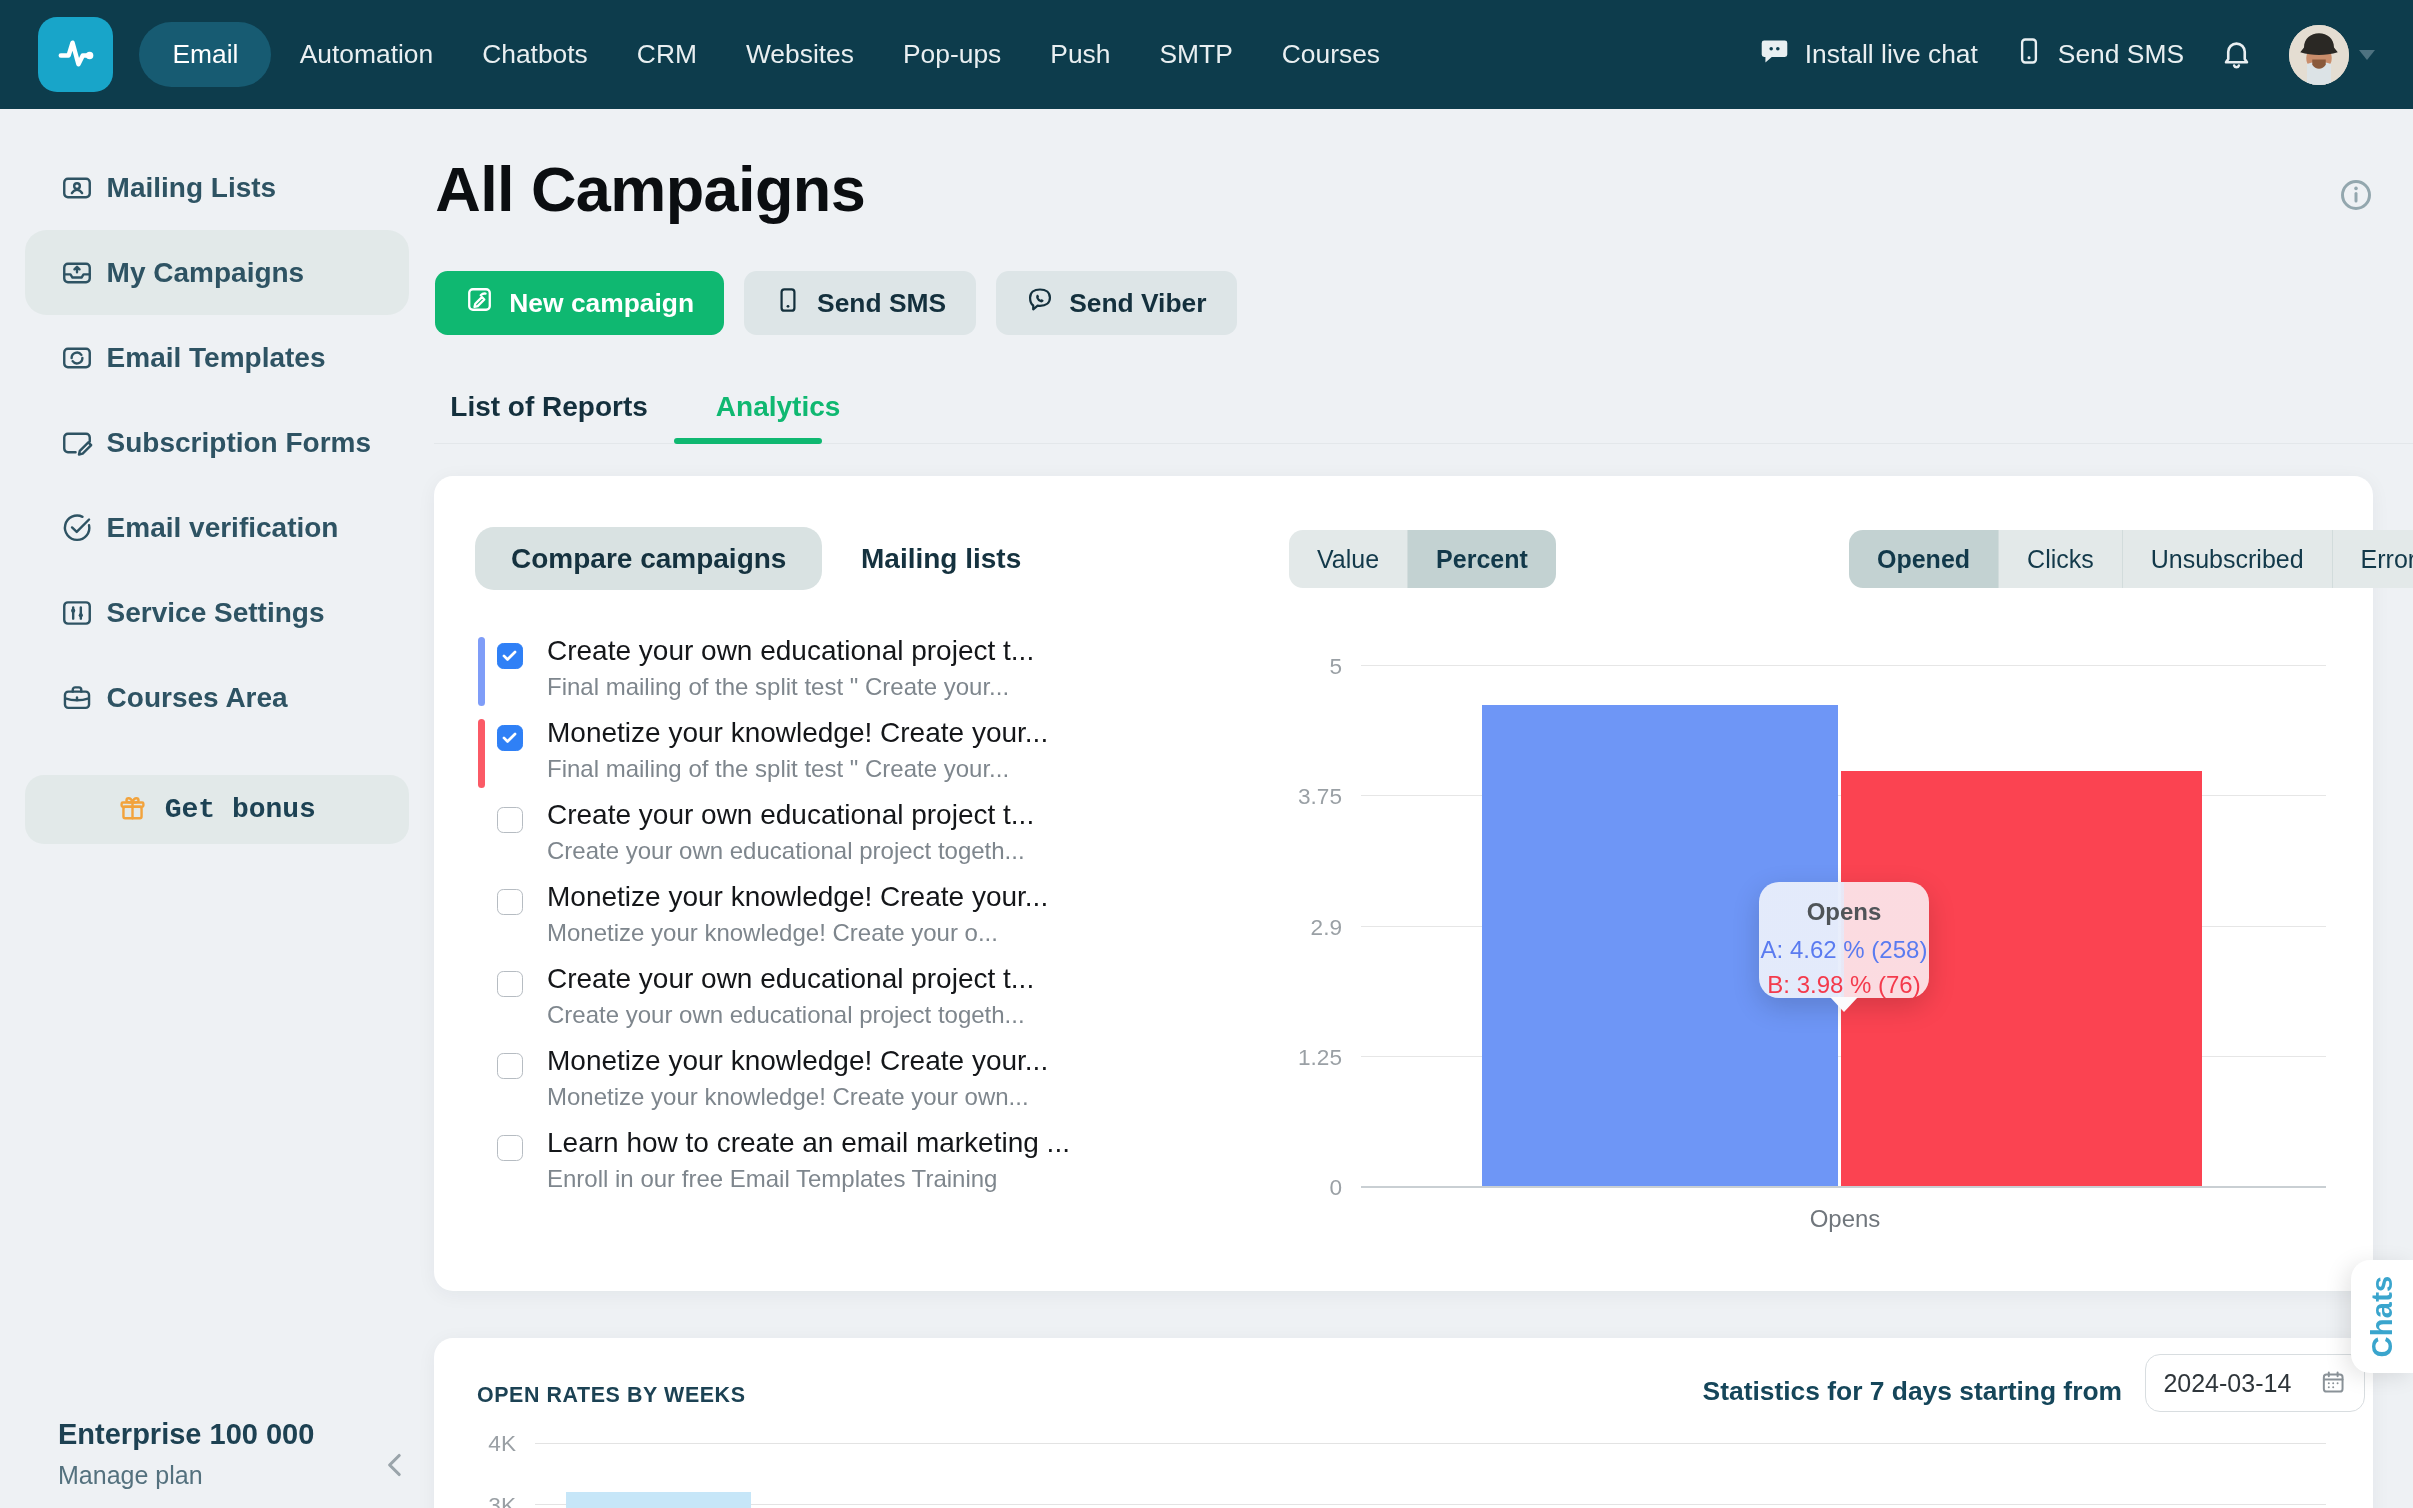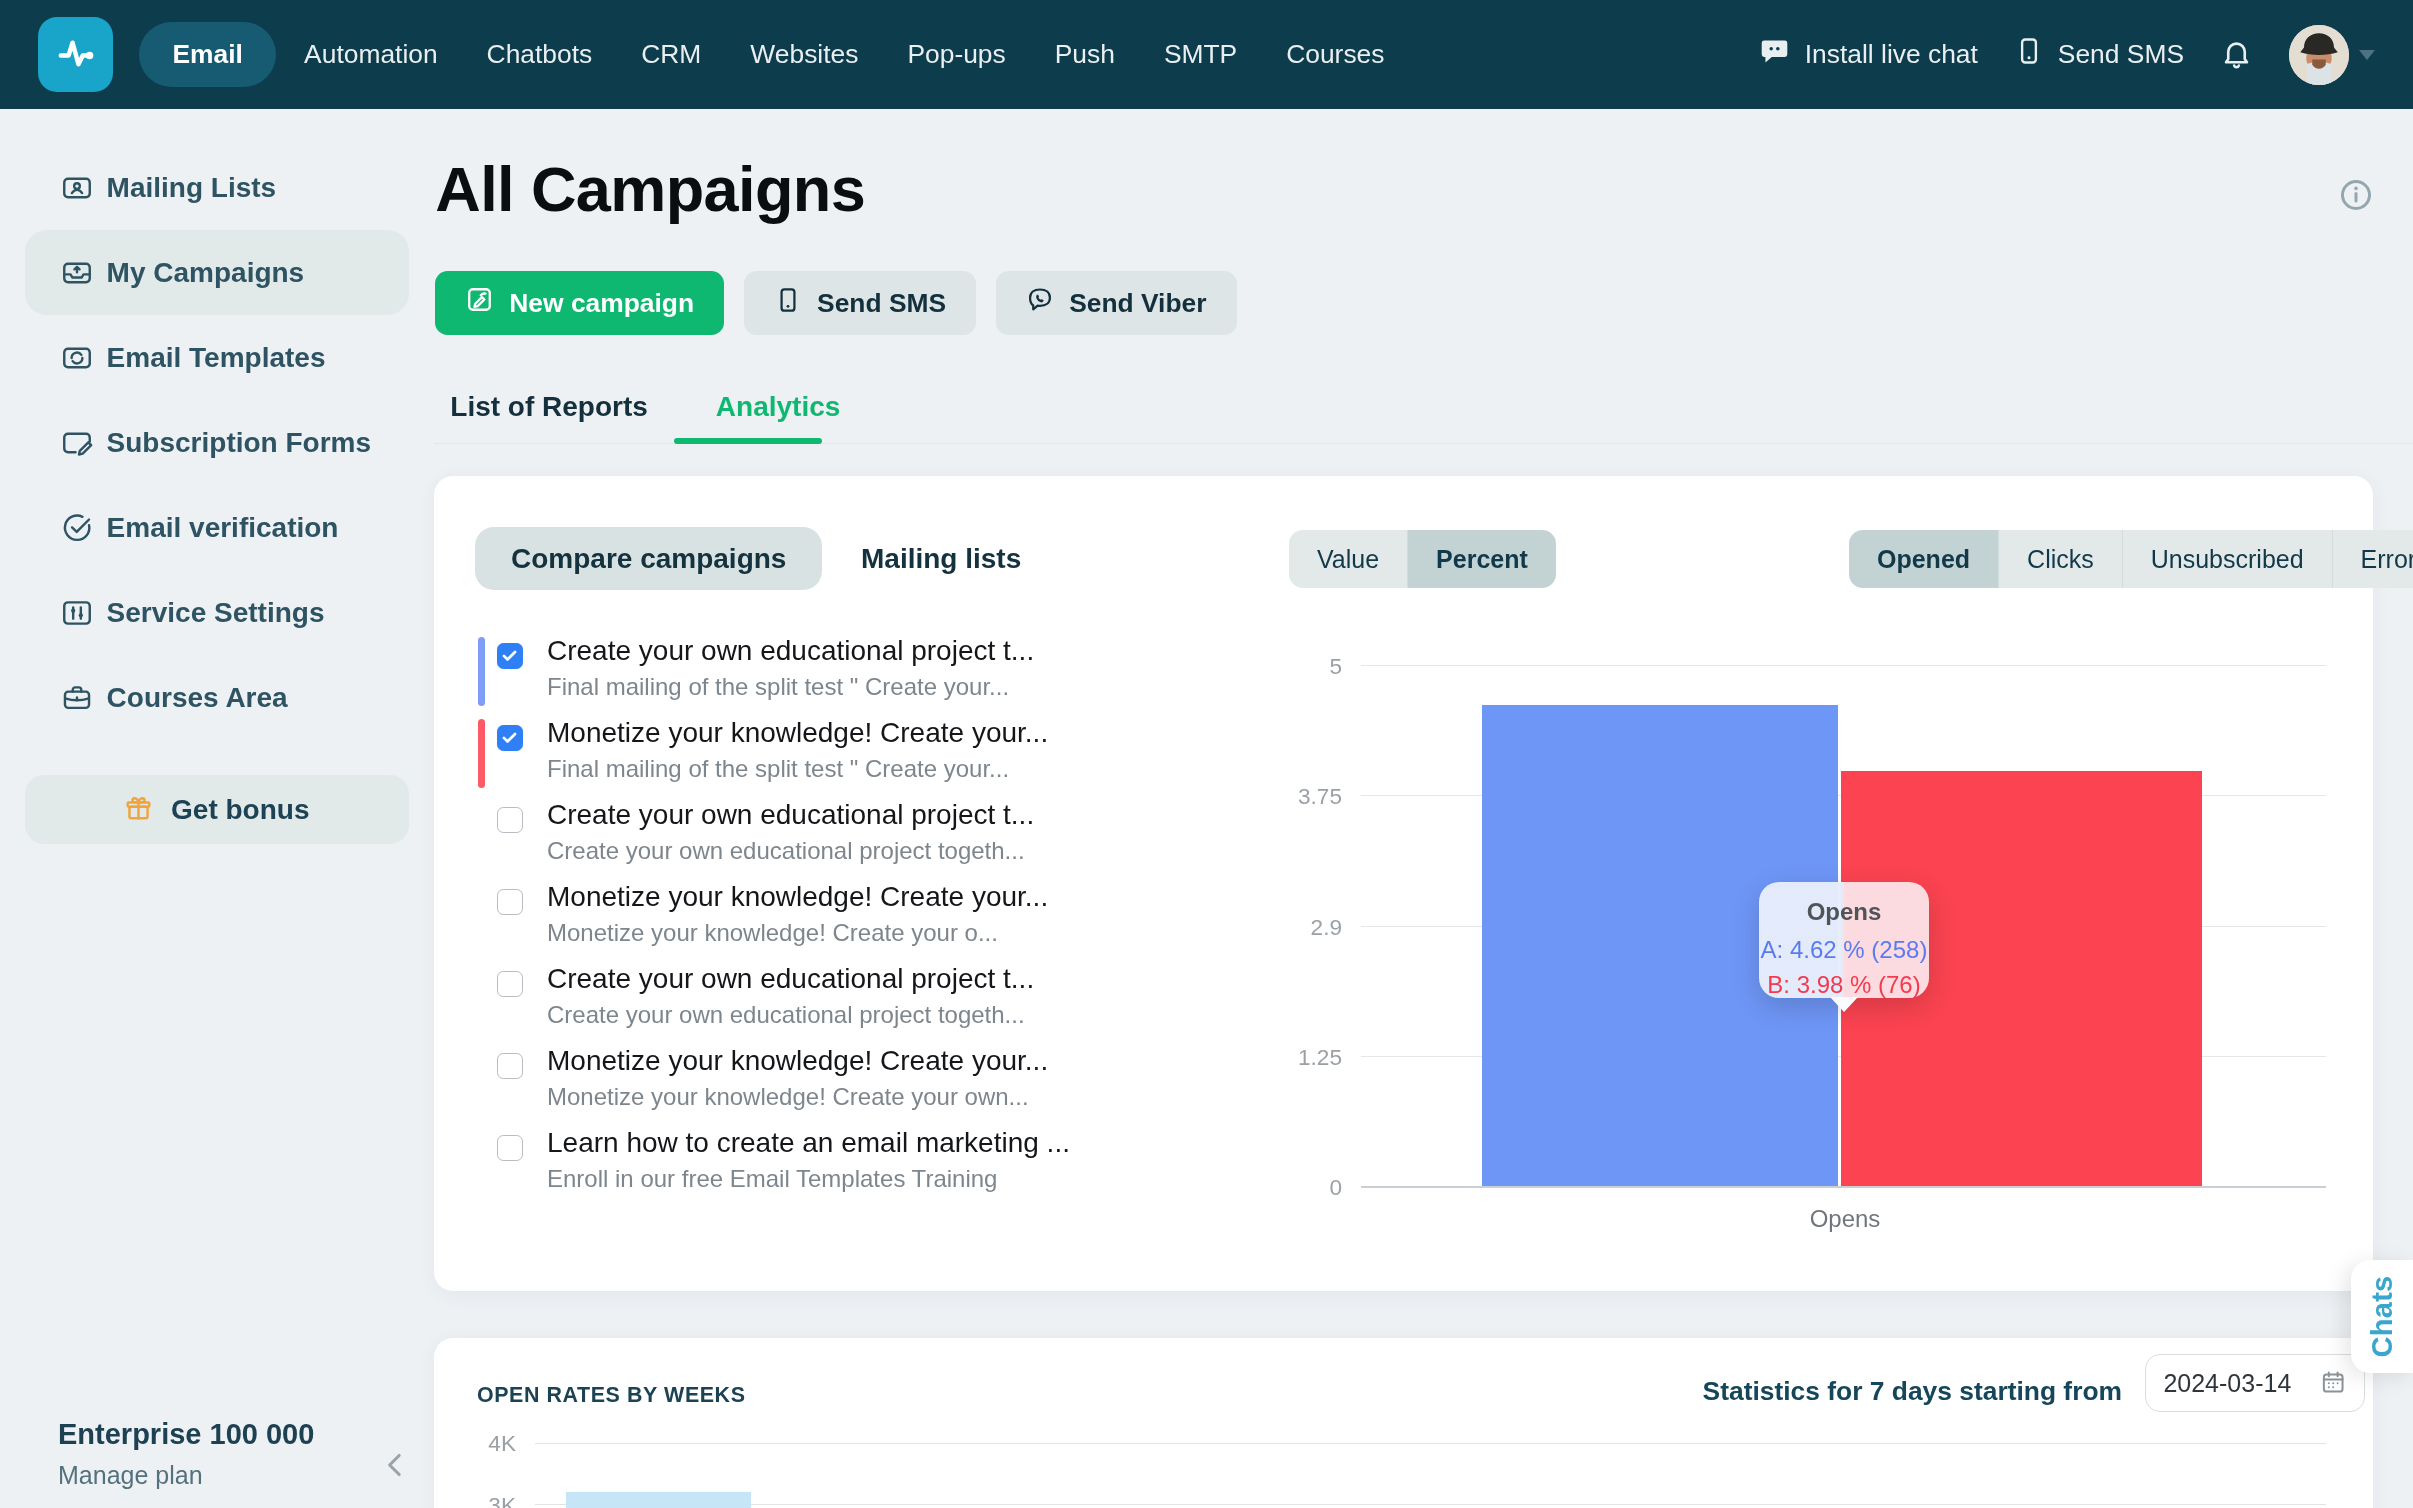--- a/index.html
+++ b/index.html
@@ -6,37 +6,37 @@
   #app{position:relative;width:2413px;height:1508px;overflow:hidden;background:#eef1f4;
        font-family:"Liberation Sans",sans-serif;-webkit-font-smoothing:antialiased;}
 
   
   .topnav{position:absolute;top:0;left:0;right:0;height:109px;background:#0d3c4c;
           display:flex;align-items:center;padding:0 38px;box-sizing:border-box;z-index:50;}
   .logo{width:75px;height:75px;border-radius:19px;background:#18a5c9;display:flex;
         align-items:center;justify-content:center;flex:0 0 auto;}
   .navlinks{display:flex;align-items:center;margin-left:26.4px;}
   .navlink{font-size:26.4px;font-weight:500;color:#e9eff1;padding:0 24.5px;white-space:nowrap;cursor:pointer;}
-  .navlink.active{background:#175b72;border-radius:33px;padding:17px 33px;font-weight:700;color:#ffffff;margin-right:3.8px;}
+  .navlink.active{background:#175b72;border-radius:33px;padding:17px 33px;font-weight:400;color:#ffffff;margin-right:3.8px;}
   .nav-right{margin-left:auto;display:flex;align-items:center;gap:36px;}
   .nav-action{display:flex;align-items:center;gap:14px;font-size:26.4px;color:#e9eff1;font-weight:500;cursor:pointer;white-space:nowrap;}
   .avatar-wrap{display:flex;align-items:center;gap:10px;cursor:pointer;}
   .avatar{width:60px;height:60px;border-radius:50%;overflow:hidden;background:#ded5c8;}
   .caret{width:0;height:0;border-left:8.8px solid transparent;border-right:8.8px solid transparent;
          border-top:10.7px solid #4e7280;}
 
   
   .sidebar{position:absolute;left:0;top:109px;width:434px;bottom:0;}
   .side-item{height:85px;margin:0 25px;border-radius:21.4px;display:flex;align-items:center;
              padding-left:35px;gap:12.6px;cursor:pointer;box-sizing:border-box;}
   .side-item.active{background:#e2e9e9;}
   .side-ico{width:34px;height:34px;flex:0 0 auto;display:flex;align-items:center;justify-content:center;}
   .side-label{font-size:28px;font-weight:600;color:#2e5363;white-space:nowrap;}
   .bonus{height:69px;margin:35px 25px 0 25px;border-radius:19px;background:#e2e9e9;display:flex;
-         align-items:center;justify-content:center;gap:17.6px;cursor:pointer;}
+         align-items:center;justify-content:center;gap:17.6px;cursor:pointer;font-family:Liberation Mono, monospace;}
   .bonus .side-label{color:#1d4254;font-weight:700;}
   .collapse{position:absolute;left:377px;top:1337px;width:38px;height:38px;color:#9aa4aa;cursor:pointer;}
   .plan{position:absolute;left:58px;bottom:17.6px;}
   .plan-name{font-size:29px;font-weight:700;color:#1d4152;}
   .plan-manage{font-size:25px;color:#54717e;margin-top:10px;cursor:pointer;}
 
   
   .main{position:absolute;left:434px;top:109px;right:0;bottom:0;}
   .h1{position:absolute;left:1.3px;top:44px;font-size:63px;font-weight:800;letter-spacing:-0.6px;color:#0b0e11;}
   .info-ico{position:absolute;right:39px;top:68px;width:36px;height:36px;color:#93a7ae;cursor:pointer;}

